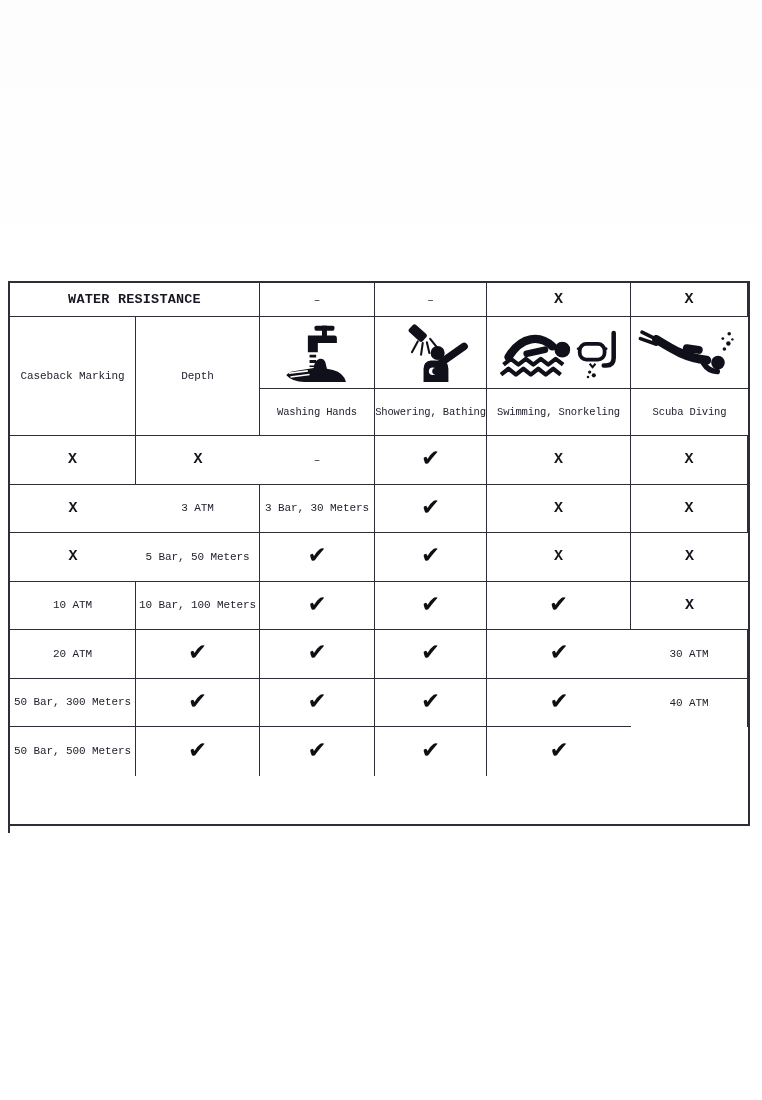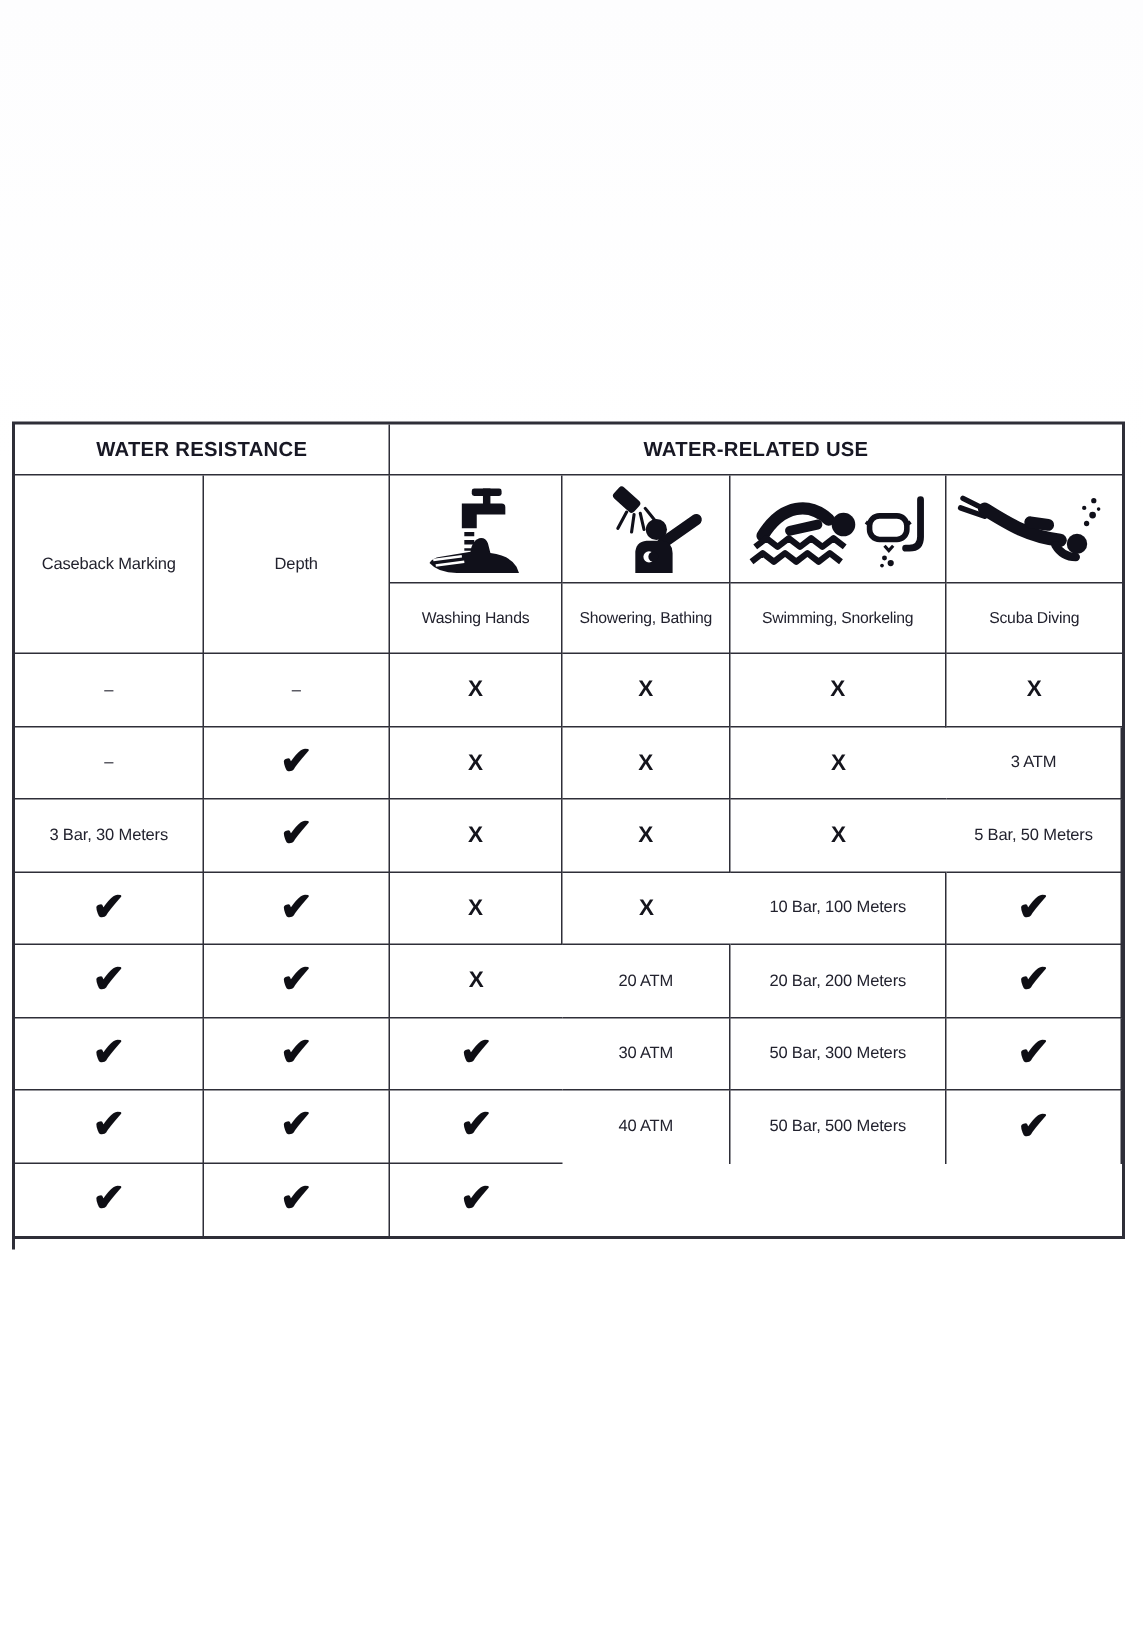--- a/index.html
+++ b/index.html
@@ -22,20 +22,21 @@
     grid-template-columns:126px 124px 115px 112px 144px 1fr;
     grid-template-rows:34px 72px 47px repeat(8,1fr);
     background:#fff;
   }
   .cell{
     display:flex;align-items:center;justify-content:center;
     border-right:1.5px solid var(--border);
     border-bottom:1.5px solid var(--border);
     color:var(--ink);
     overflow:hidden;
+    font-family:Liberation Mono, monospace;
   }
   .last-col{border-right:none;}
   .last-row{border-bottom:none;}
   .h-left{grid-column:1/3;grid-row:1;}
   .h-right{grid-column:3/7;grid-row:1;}
   .rowspan2{grid-row:2/4;}
   .gc1{grid-column:1}.gc2{grid-column:2}.gc3{grid-column:3}.gc4{grid-column:4}.gc5{grid-column:5}.gc6{grid-column:6}
   .gr2{grid-row:2}.gr3{grid-row:3}
   .head{
     font-weight:bold;font-size:13.5px;letter-spacing:.2px;color:var(--head-ink);
@@ -48,21 +49,20 @@
   .icon-cell svg{display:block;}
   .tail{position:absolute;left:8px;top:826px;width:2px;height:7px;background:var(--border);}
 </style>
 </head>
 <body>
 
 <div class="page">
   <div class="wr-table">
 
     <div class="cell head h-left">WATER RESISTANCE</div>
-    <div class="cell head h-right last-col">WATER-RELATED USE</div>
 
     <div class="cell t-cell rowspan2 gc1">Caseback Marking</div>
     <div class="cell t-cell rowspan2 gc2">Depth</div>
 
     <div class="cell icon-cell gr2 gc3">
       <svg width="78" height="58" viewBox="0 0 90 70" fill="#10101a" xmlns="http://www.w3.org/2000/svg">
         <rect x="42" y="2" width="24" height="6" rx="2"></rect>
         <rect x="51" y="2" width="6" height="14"></rect>
         <path d="M34 14 h32 a3 3 0 0 1 3 3 v6 h-23 v11 h-12 z"></path>
         <line x1="40" y1="37" x2="40" y2="52" stroke="#10101a" stroke-width="8" stroke-dasharray="3.5 3"></line>
@@ -139,28 +139,28 @@
     <div class="cell m-cell mark-x">X</div>
     <div class="cell m-cell mark-x">X</div>
     <div class="cell m-cell last-col mark-x">X</div>
 
     <div class="cell t-cell">5 Bar, 50 Meters</div>
     <div class="cell m-cell mark-check">✔</div>
     <div class="cell m-cell mark-check">✔</div>
     <div class="cell m-cell mark-x">X</div>
     <div class="cell m-cell last-col mark-x">X</div>
 
+    <div class="cell t-cell">10 ATM</div>
     <div class="cell t-cell">10 Bar, 100 Meters</div>
     <div class="cell m-cell mark-check">✔</div>
     <div class="cell m-cell mark-check">✔</div>
     <div class="cell m-cell mark-check">✔</div>
     <div class="cell m-cell last-col mark-x">X</div>
 
     <div class="cell t-cell">20 ATM</div>
-    <div class="cell t-cell">20 Bar, 200 Meters</div>
     <div class="cell m-cell mark-check">✔</div>
     <div class="cell m-cell mark-check">✔</div>
     <div class="cell m-cell mark-check">✔</div>
     <div class="cell m-cell last-col mark-check">✔</div>
 
     <div class="cell t-cell">30 ATM</div>
     <div class="cell t-cell">50 Bar, 300 Meters</div>
     <div class="cell m-cell mark-check">✔</div>
     <div class="cell m-cell mark-check">✔</div>
     <div class="cell m-cell mark-check">✔</div>

